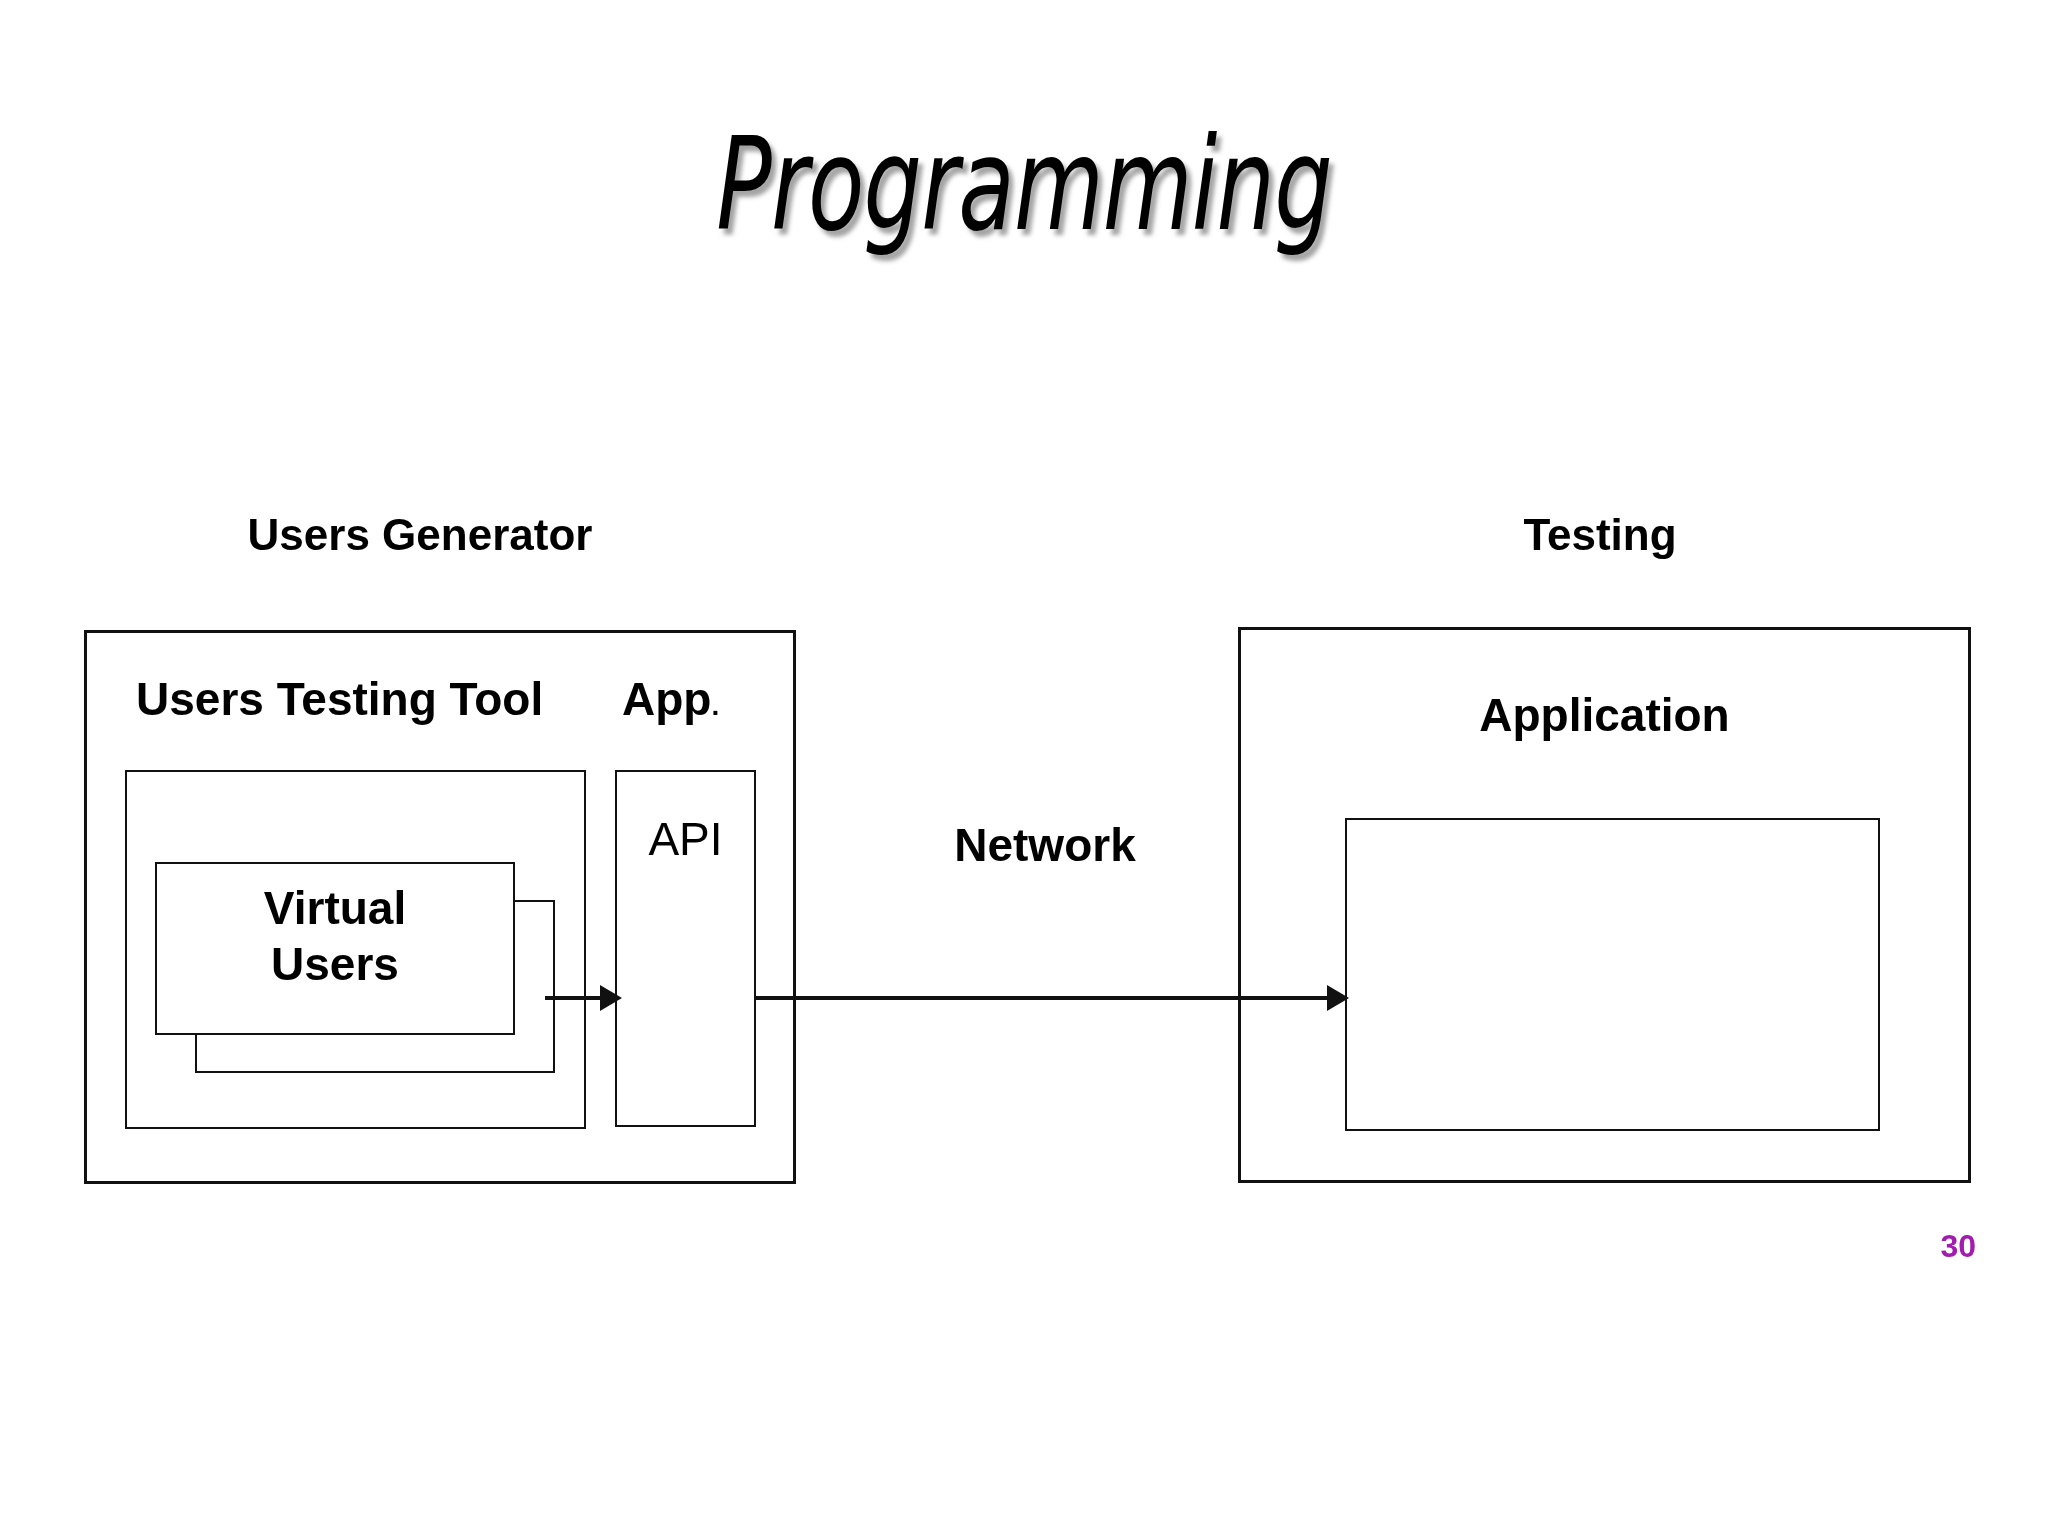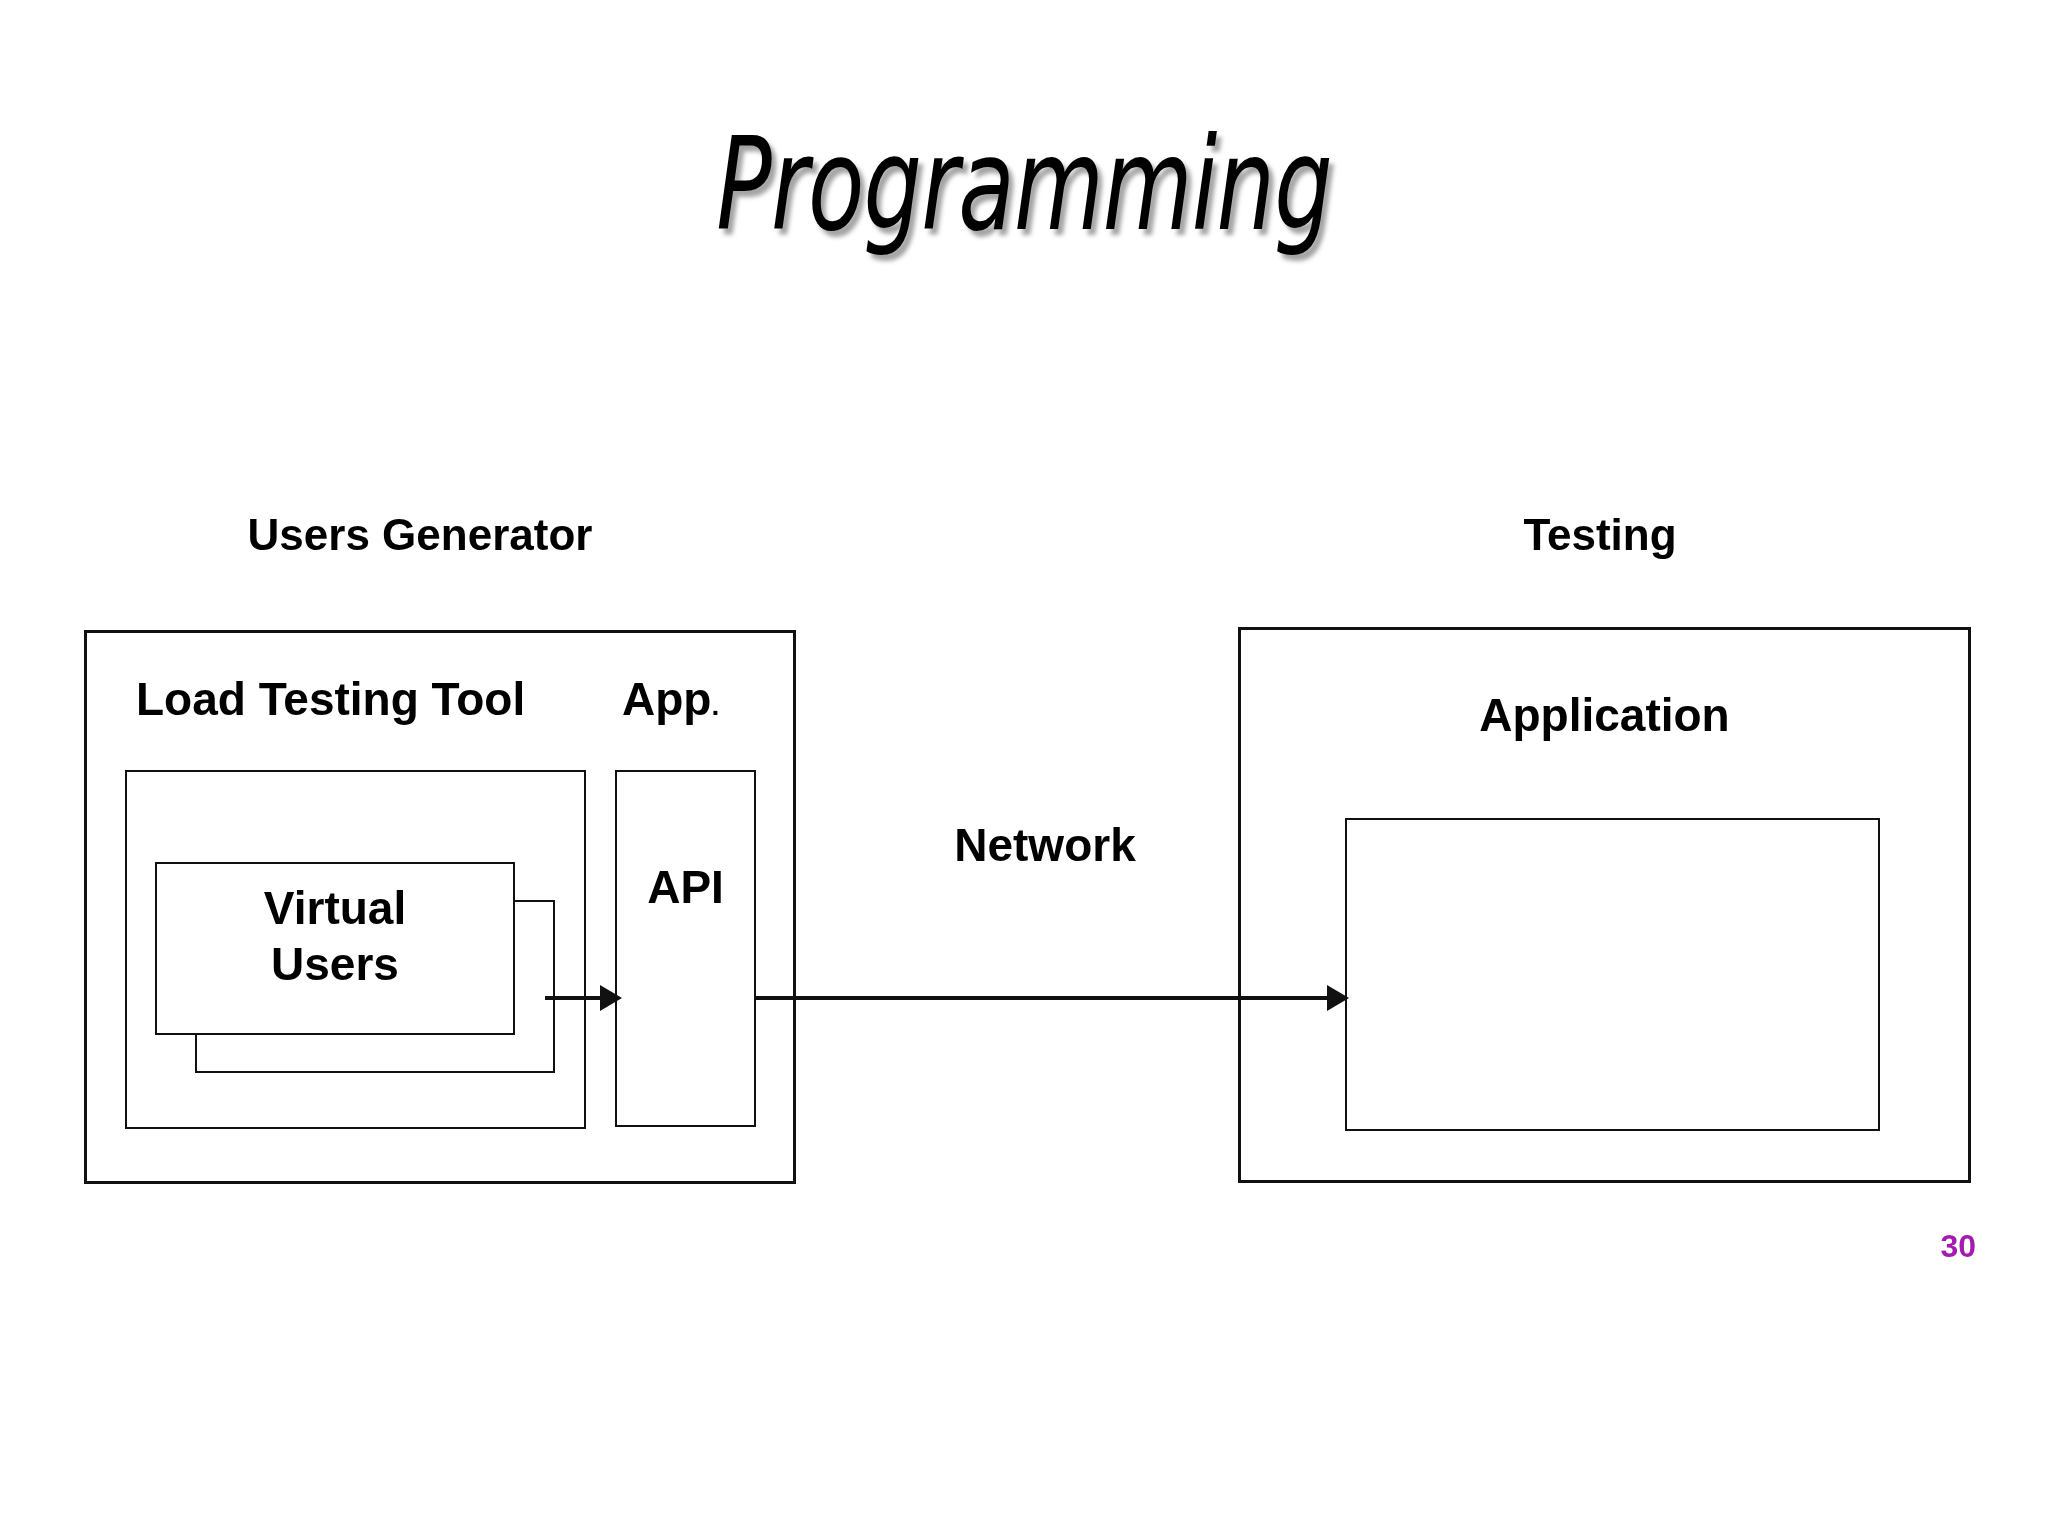--- a/index.html
+++ b/index.html
@@ -129,24 +129,24 @@
   }
   #api-box {
     left: 615px;
     top: 770px;
     width: 141px;
     height: 357px;
   }
   #api-label {
     position: absolute;
     left: 615px;
-    top: 860px;
+    top: 812px;
     width: 141px;
     text-align: center;
-    font-weight: bold;
+    font-weight: normal;
     font-size: 46px;
     color: #000000;
     z-index: 3;
   }
 
   
   .arrow-line {
     position: absolute;
     height: 0;
     border-top: 4px solid #111111;
@@ -236,21 +236,21 @@
 <body>
 
 <div id="slide">
 
   <div id="slide-title">Programming</div>
 
   <div class="caption" id="load-generator-caption">Users Generator</div>
 
   <div class="box" id="load-generator-box"></div>
 
-  <div class="inner-label" id="load-testing-tool-label">Load Testing Tool</div>
+  <div class="inner-label" id="load-testing-tool-label">Users Testing Tool</div>
 
   <div class="box box-thin" id="load-testing-tool-box"></div>
 
   <div class="box box-thin" id="virtual-users-card-back"></div>
 
   <div class="box box-thin" id="virtual-users-card-front"></div>
 
   <div id="virtual-users-label">
     <div>Virtual</div>
     <div>Users</div>

